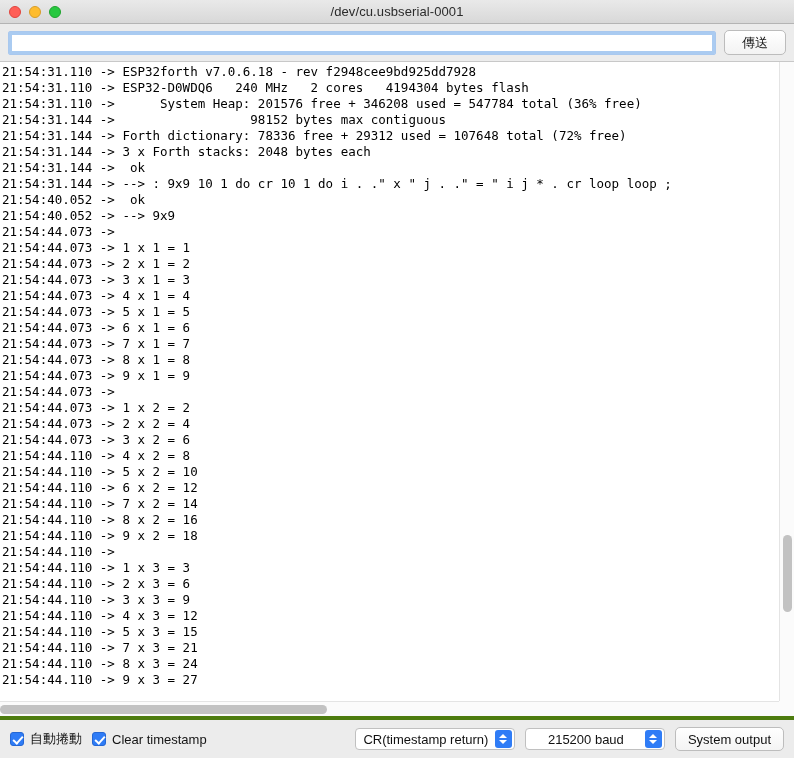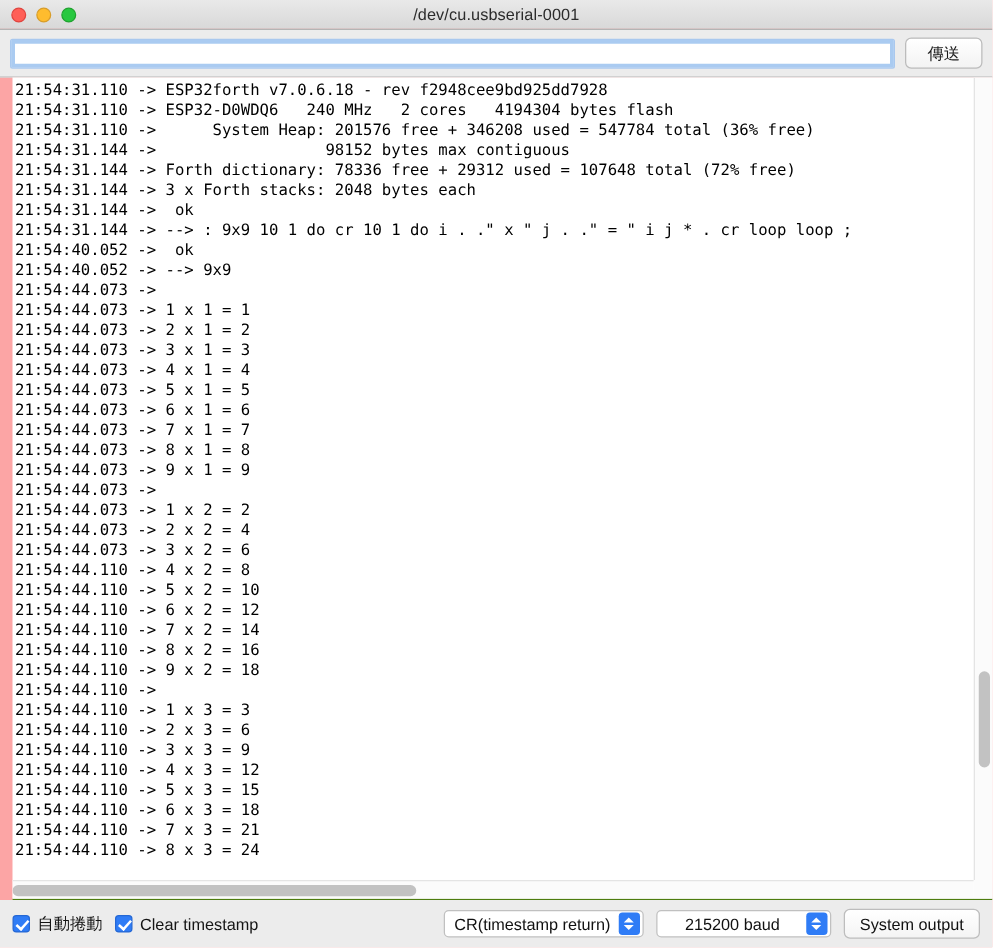--- a/index.html
+++ b/index.html
@@ -11,21 +11,21 @@
     overflow: hidden;
     background: #ffffff;
     font-family: "Liberation Sans", sans-serif;
   }
 
   .window {
     width: 794px;
     height: 758px;
     display: flex;
     flex-direction: column;
-    background: #fca5a5;
+    background: #0c4a6e;
     position: relative;
   }
 
   
   .titlebar {
     height: 24px;
     flex: 0 0 24px;
     background: linear-gradient(to bottom, #e9e9e9 0%, #d8d8d8 100%);
     border-bottom: 1px solid #b4b4b4;
     display: flex;
@@ -92,23 +92,22 @@
     font-family: "Liberation Sans", sans-serif;
     cursor: default;
     padding: 0 10px;
   }
 
   
   .terminal-wrap {
     flex: 1 1 auto;
     position: relative;
     background: #ffffff;
-    border-bottom: 1px solid #4d7c0f;
+    border-bottom: 4px solid #4d7c0f;
     overflow: hidden;
-    margin-left: 10px;
   }
   .terminal {
     position: absolute;
     top: 0; left: 0;
     right: 15px; bottom: 15px;
     overflow: hidden;
     padding: 2px 0 0 2px;
   }
   .line {
     font-family: "DejaVu Sans Mono", "Liberation Mono", monospace;
@@ -291,23 +290,23 @@
         <div class="line">21:54:44.110 -&gt; 6 x 2 = 12</div>
         <div class="line">21:54:44.110 -&gt; 7 x 2 = 14</div>
         <div class="line">21:54:44.110 -&gt; 8 x 2 = 16</div>
         <div class="line">21:54:44.110 -&gt; 9 x 2 = 18</div>
         <div class="line">21:54:44.110 -&gt;</div>
         <div class="line">21:54:44.110 -&gt; 1 x 3 = 3</div>
         <div class="line">21:54:44.110 -&gt; 2 x 3 = 6</div>
         <div class="line">21:54:44.110 -&gt; 3 x 3 = 9</div>
         <div class="line">21:54:44.110 -&gt; 4 x 3 = 12</div>
         <div class="line">21:54:44.110 -&gt; 5 x 3 = 15</div>
-        <div class="line">21:54:44.110 -&gt; 6 x 3 = 18</div>
         <div class="line">21:54:44.110 -&gt; 7 x 3 = 21</div>
         <div class="line">21:54:44.110 -&gt; 8 x 3 = 24</div>
+        <div class="line">21:54:44.110 -&gt; 9 x 3 = 27</div>
       </div>
 
     <div class="vscroll">
       <div class="vthumb" id="vthumb" style="top: 74%; height: 12%;"></div>
     </div>
     <div class="hscroll">
       <div class="hthumb" id="hthumb" style="left: 0%; width: 42%;"></div>
     </div>
     <div class="corner"></div>
   </div>

